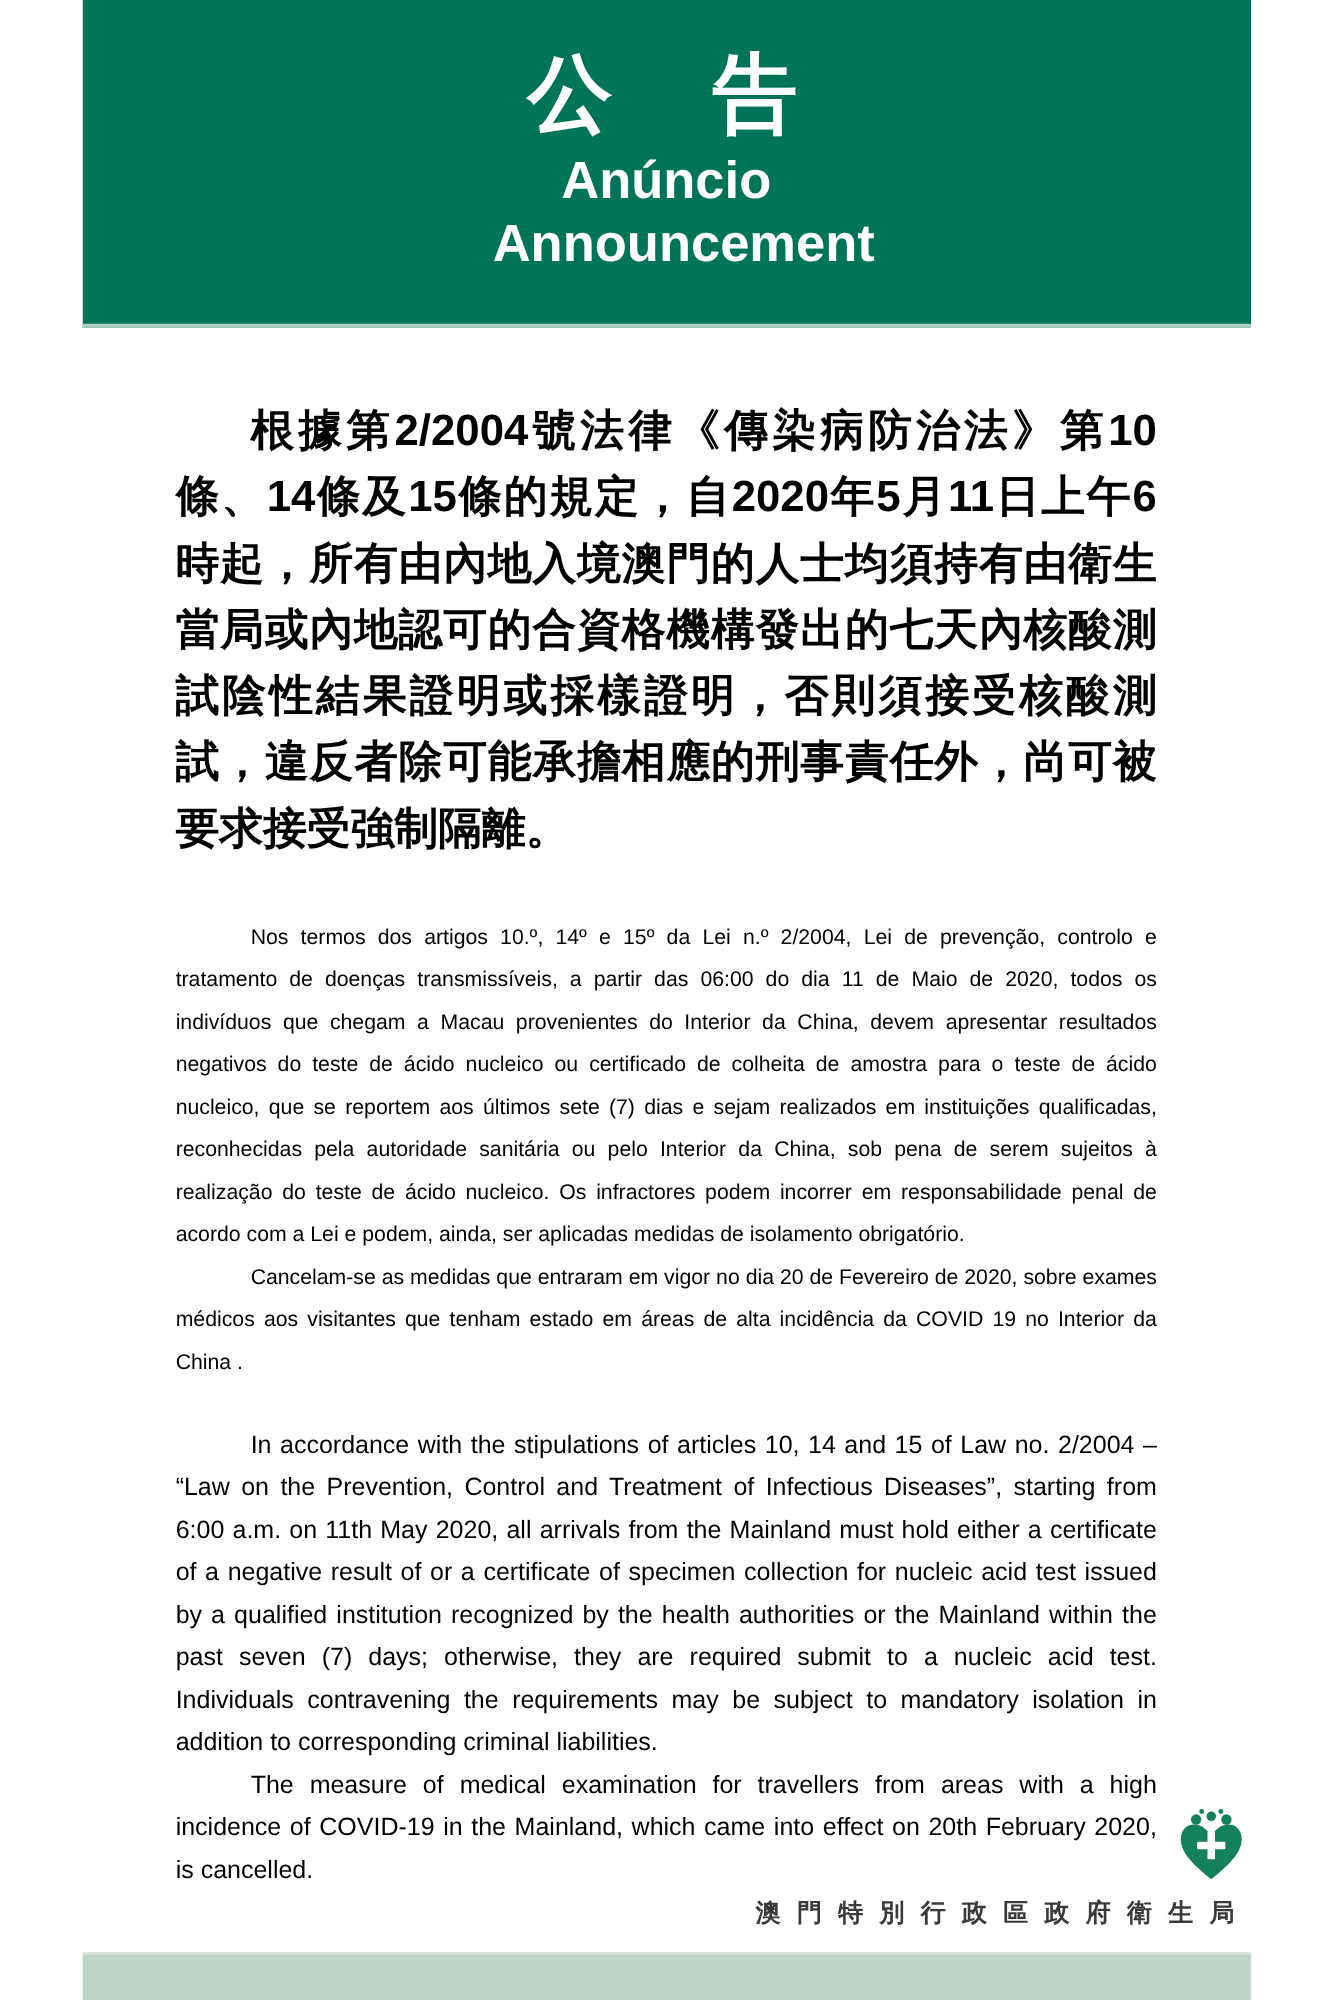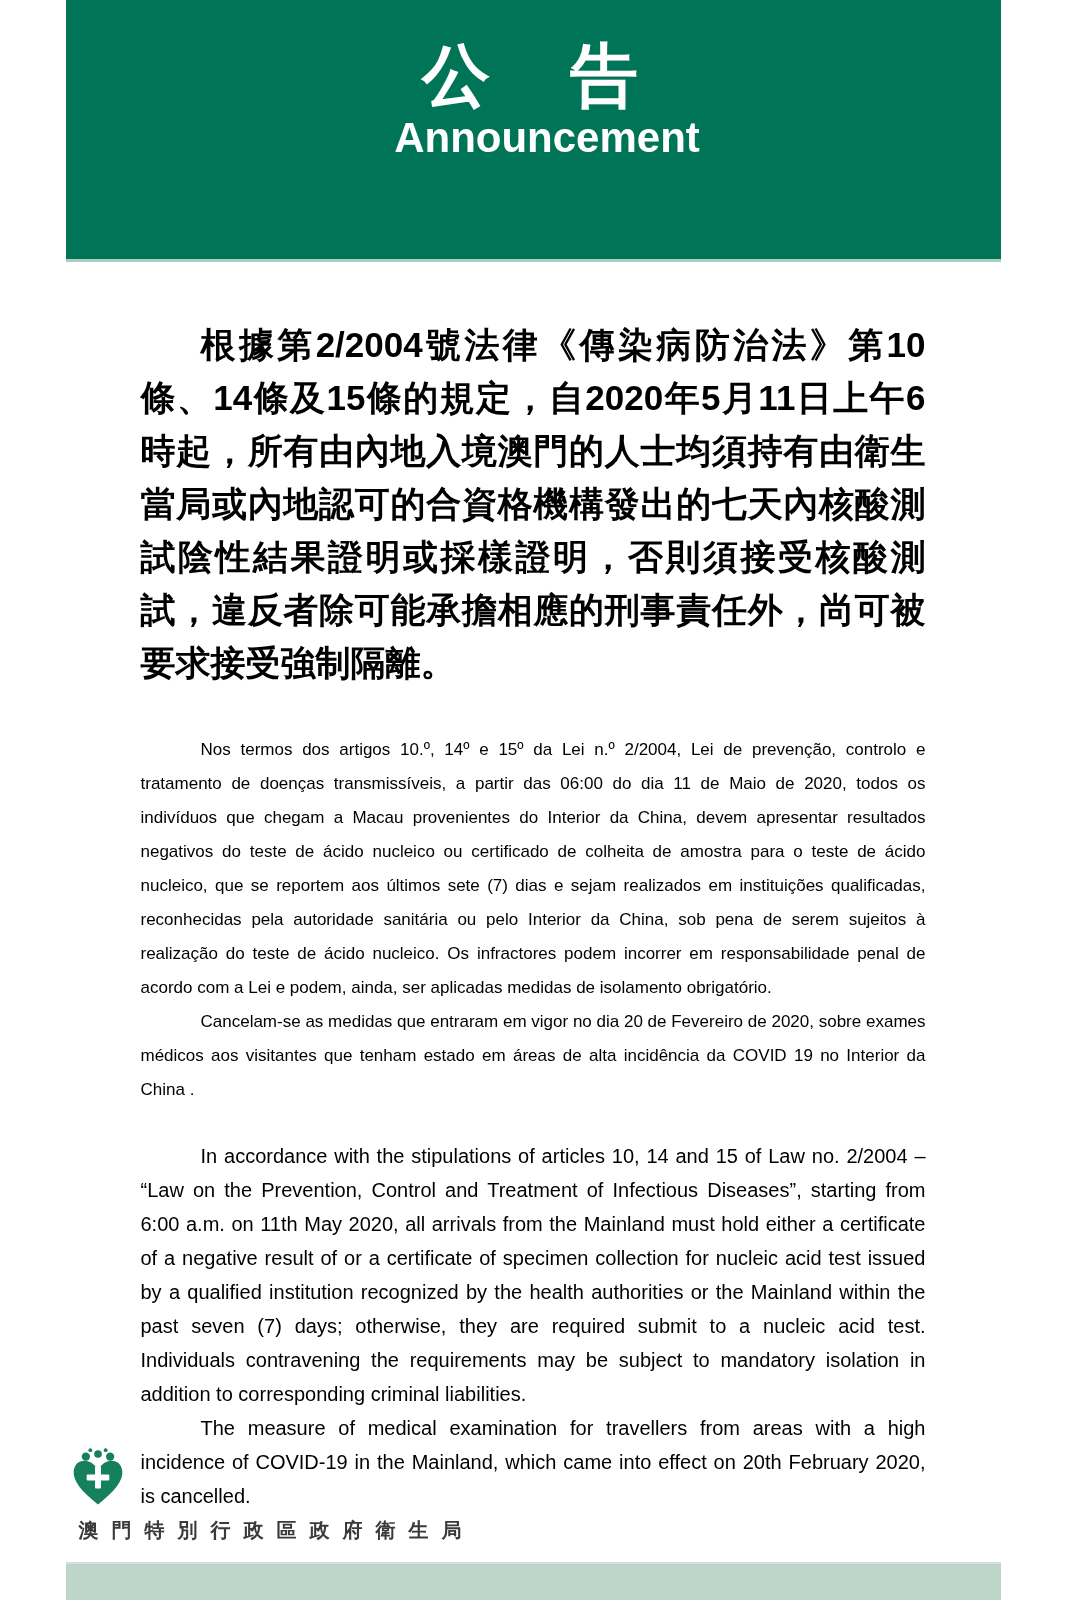--- a/index.html
+++ b/index.html
@@ -62,21 +62,21 @@
     font-size: 20px;
     line-height: 34px;
     text-align: justify;
   }
   .section-pt p, .section-en p { margin: 0; text-indent: 60px; }
   .footer {
     position: absolute;
     left: 0;
     right: 0;
     bottom: 56px;
-    text-align: left;
+    text-align: right;
   }
   .logo { display: inline-block; height: 60px; width: 64px; }
   .org-zh {
     margin-top: 6px;
     font-size: 20px;
     font-weight: 600;
     letter-spacing: 13px;
     text-indent: 13px;
     color: var(--footer-text, #3a3a3a);
   }
@@ -96,20 +96,21 @@
     border-top: 2px solid #d2e2d9;
   }
 </style>
 </head>
 <body>
 
 <div class="page">
 
   <header class="banner">
     <div class="title-zh">公　告</div>
+    <div class="title-pt">Anúncio</div>
     <div class="title-en">Announcement</div>
   </header>
 
   <main class="content">
 
     <section class="section-zh">
       <p>根據第2/2004號法律《傳染病防治法》第10條、14條及15條的規定，自2020年5月11日上午6時起，所有由內地入境澳門的人士均須持有由衛生當局或內地認可的合資格機構發出的七天內核酸測試陰性結果證明或採樣證明，否則須接受核酸測試，違反者除可能承擔相應的刑事責任外，尚可被要求接受強制隔離。</p>
     </section>
 
     <section class="section-pt">

